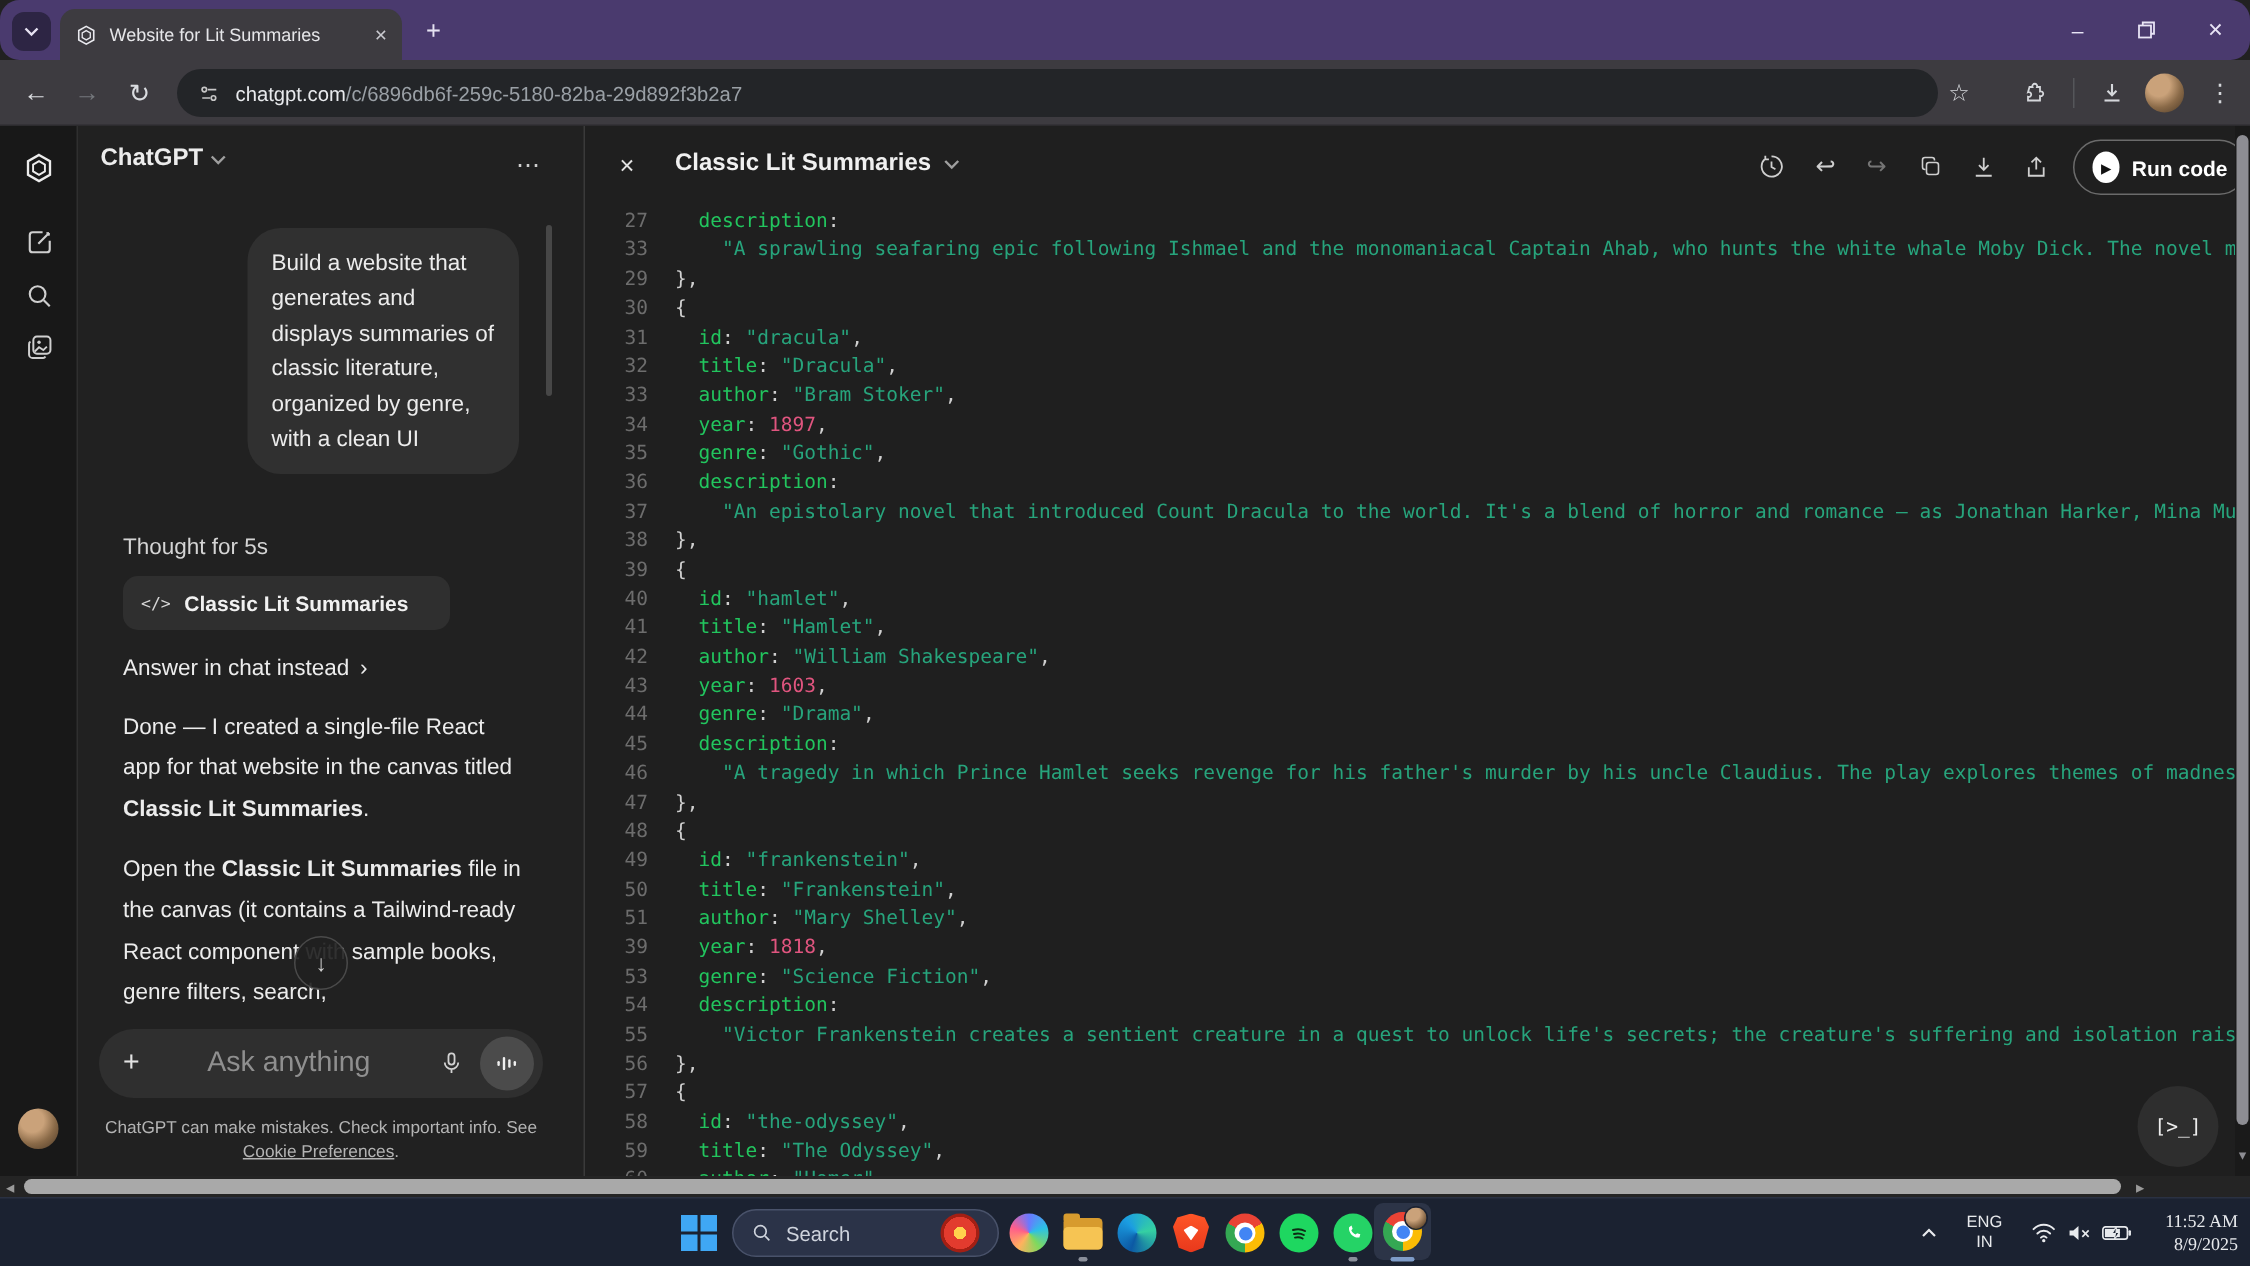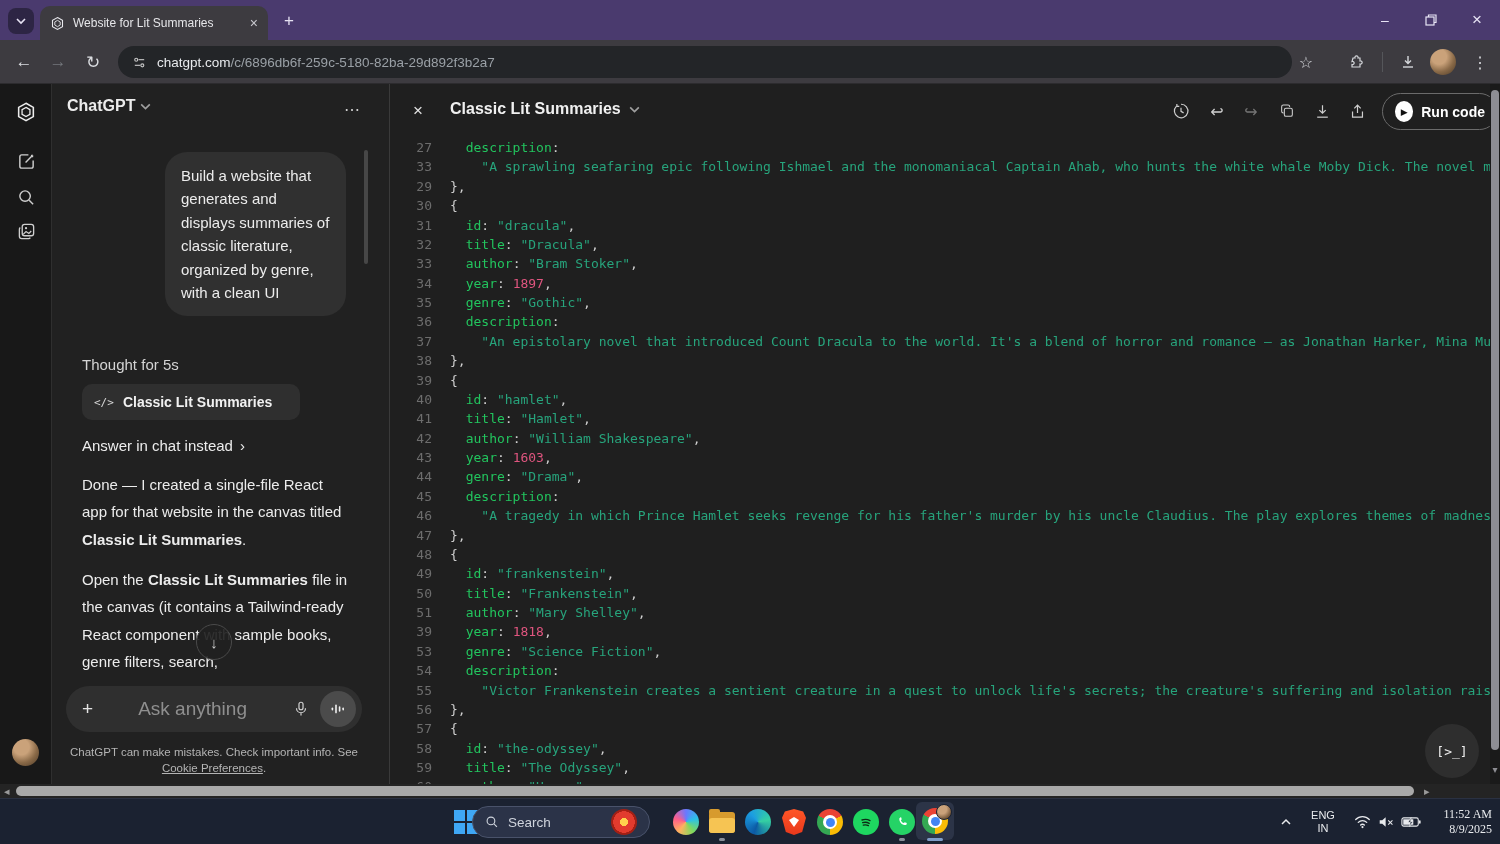--- a/index.html
+++ b/index.html
@@ -2,21 +2,21 @@
 <html><head>
 <meta charset="utf-8">
 <style>
   html,body{margin:0;padding:0;background:#000;}
   .screen{position:relative;width:1500px;height:844px;overflow:hidden;
           font-family:"Liberation Sans",sans-serif;background:#212121;color:#ececec;}
   .abs{position:absolute;}
   svg{display:block;}
 
   
-  .titlebar{left:0;top:0;width:1500px;height:40px;background:#4a3a6e;}
+  .titlebar{left:0;top:0;width:1500px;height:40px;background:#4a3a6e;border-radius:13px;}
   .tabsearch{left:8px;top:8px;width:26px;height:26px;border-radius:8px;background:#2d2544;
              display:flex;align-items:center;justify-content:center;}
   .tab{left:40px;top:6px;width:228px;height:34px;background:#3d3b40;border-radius:10px 10px 0 0;
        display:flex;align-items:center;padding:0 10px;box-sizing:border-box;gap:8px;}
   .tab-title{font-size:12px;color:#e6e6e9;white-space:nowrap;overflow:hidden;flex:1;}
   .tab-close{color:#c9c9cf;font-size:14px;line-height:14px;cursor:default;}
   .newtab{left:278px;top:10px;width:22px;height:22px;color:#e6e2f2;font-size:17px;text-align:center;line-height:22px;}
   .wctl{top:0;height:40px;width:46px;display:flex;align-items:center;justify-content:center;color:#e8e4f5;font-size:14px;}
   .toolbar{left:0;top:40px;width:1500px;height:44px;background:#3d3b40;border-bottom:1px solid #2c2b2e;box-sizing:border-box;}
   .navbtn{top:50px;width:24px;height:24px;font-size:17px;color:#dadce0;display:flex;align-items:center;justify-content:center;}
@@ -87,21 +87,21 @@
   
   .hscroll{left:0;top:784px;width:1500px;height:14px;background:#242424;}
   .hthumb{left:16px;top:786px;width:1398px;height:10px;border-radius:5px;background:#a9a9a9;}
   .harrow{top:785px;color:#9a9a9a;font-size:11px;}
 
   
   .taskbar{left:0;top:798px;width:1500px;height:46px;background:#1b2231;border-top:1px solid #2a3142;box-sizing:border-box;}
   .tb-item{top:9px;width:28px;height:28px;display:flex;align-items:center;justify-content:center;}
   .winlogo{display:grid;grid-template-columns:11px 11px;grid-template-rows:11px 11px;gap:2px;}
   .winlogo div{background:#3fa7f4;}
-  .searchpill{left:472px;top:7px;width:178px;height:32px;border-radius:16px;background:#2b3348;border:1px solid #49526a;
+  .searchpill{left:488px;top:7px;width:178px;height:32px;border-radius:16px;background:#2b3348;border:1px solid #49526a;
               box-sizing:border-box;display:flex;align-items:center;gap:9px;padding:0 12px;color:#cfd4dd;font-size:13.5px;}
   .deco{margin-left:auto;width:26px;height:26px;border-radius:50%;
         background:radial-gradient(circle at 50% 50%,#ffd34d 0 22%,#e23b2e 23% 58%,#a31f14 59% 75%,transparent 76%);
         box-shadow:-8px 2px 0 -9px #f4a623, 8px -2px 0 -9px #f4a623;}
   .runline{top:39px;height:3px;border-radius:2px;background:#8a8f9a;}
   .ic-circle{width:26px;height:26px;border-radius:50%;}
   .ic-copilot{background:conic-gradient(#6a78ff,#2bc1e6,#7fd95d,#ffb25e,#ff5e8a,#6a78ff);}
   .ic-edge{background:conic-gradient(from 200deg,#0c59a4,#1b9de2,#35d0a2,#0c59a4);}
   .ic-spotify{background:#1ed760;display:flex;align-items:center;justify-content:center;}
   .ic-whatsapp{background:#25d366;display:flex;align-items:center;justify-content:center;}

